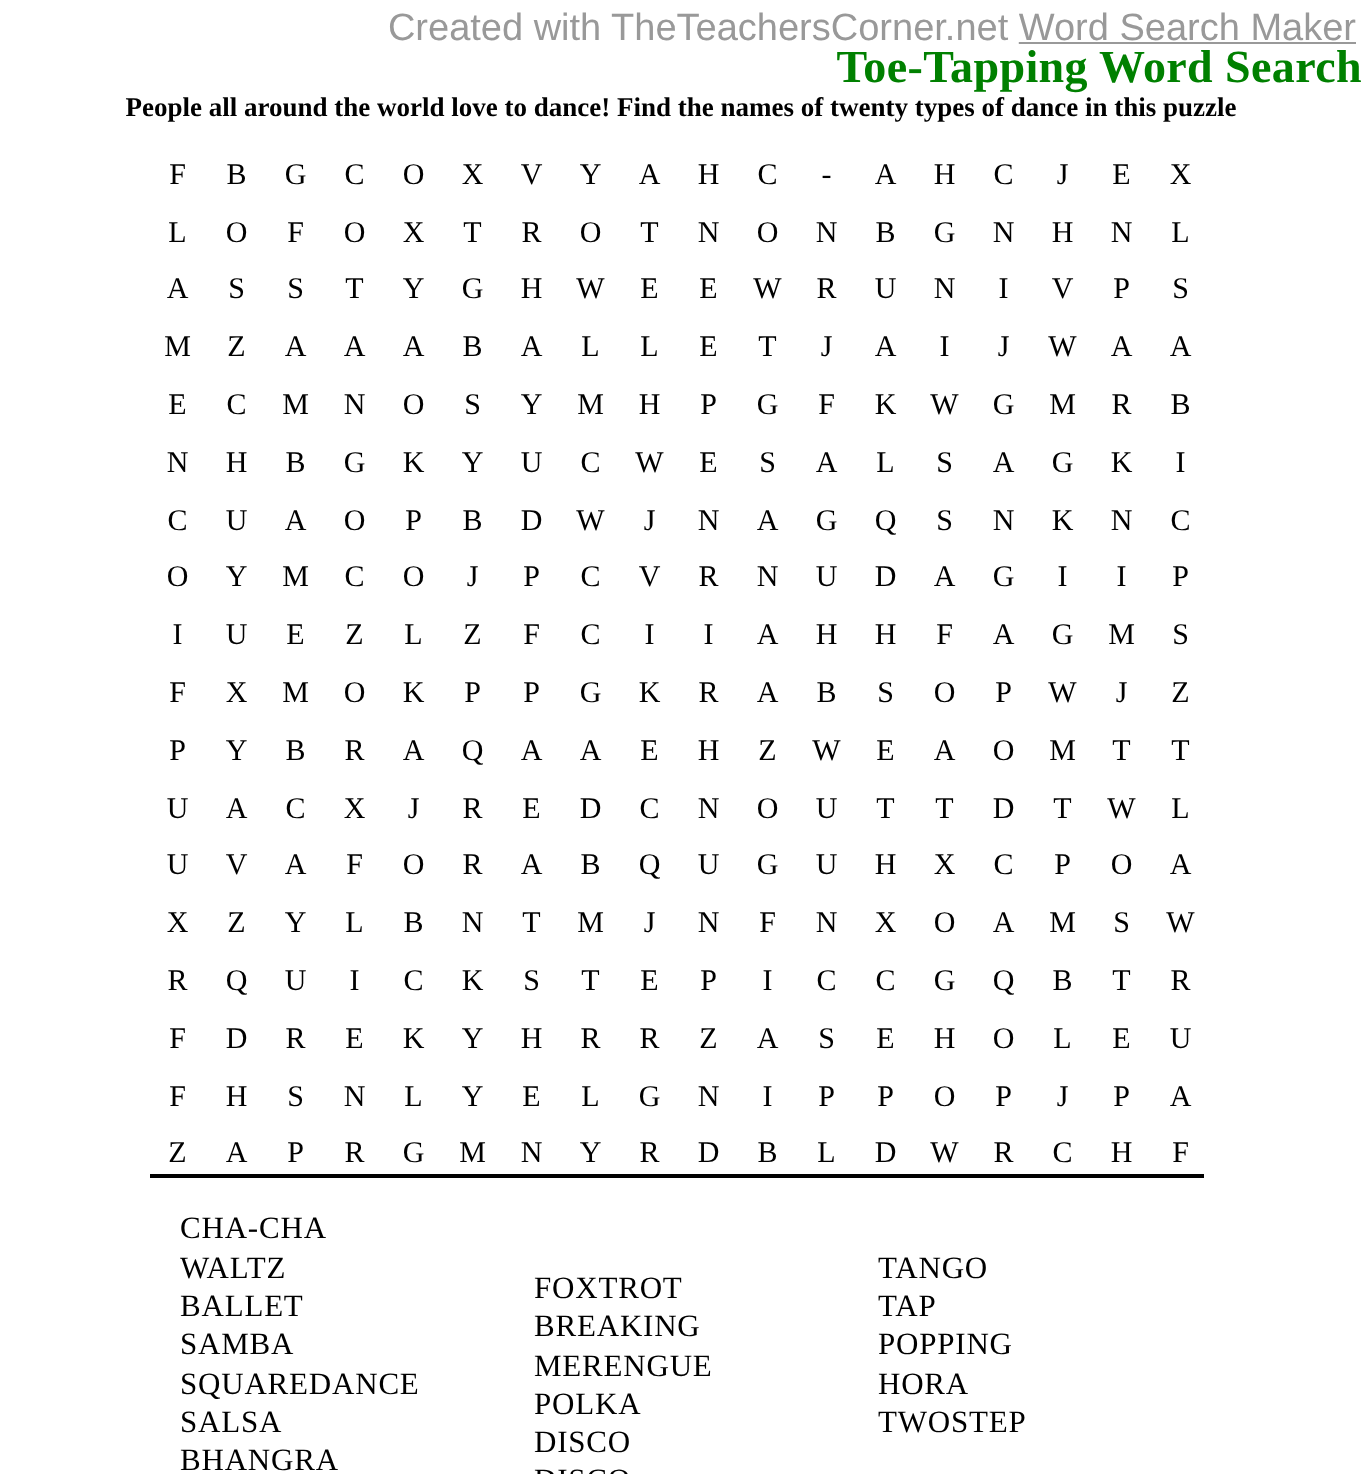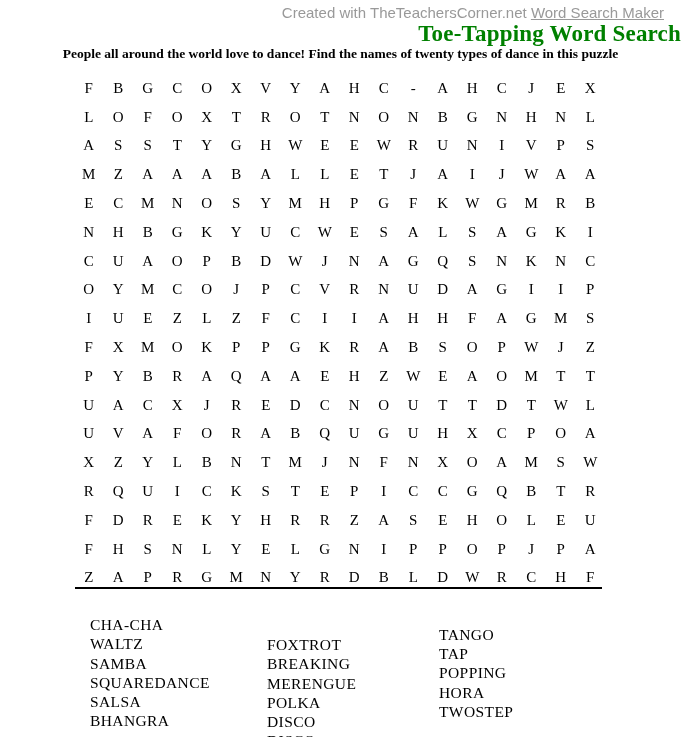--- a/index.html
+++ b/index.html
@@ -14,23 +14,23 @@
     width: 681px;
     height: 737px;
     background: var(--paper);
     font-family: "Liberation Serif", serif;
     color: var(--ink);
     overflow: hidden;
   }
   .attribution {
     position: absolute;
     top: 4px;
-    right: 17px;
+    right: 3px;
     font-family: "Liberation Sans", sans-serif;
-    font-size: 15px;
+    font-size: 19px;
     color: var(--attr-gray);
     white-space: nowrap;
   }
   .attribution .link {
     text-decoration: underline;
     color: var(--attr-gray);
     cursor: pointer;
   }
   .title {
     position: absolute;
@@ -435,20 +435,21 @@
       <div class="cell">H</div>
       <div class="cell">F</div>
     </div>
 
   <div class="divider"></div>
 
   <div class="wordlist">
     <div class="wl-col wl-col-1">
         <div class="word">CHA-CHA</div>
         <div class="word">WALTZ</div>
+        <div class="word">BALLET</div>
         <div class="word">SAMBA</div>
         <div class="word">SQUAREDANCE</div>
         <div class="word">SALSA</div>
         <div class="word">BHANGRA</div>
       </div>
     <div class="wl-col wl-col-2">
         <div class="word">FOXTROT</div>
         <div class="word">BREAKING</div>
         <div class="word">MERENGUE</div>
         <div class="word">POLKA</div>

